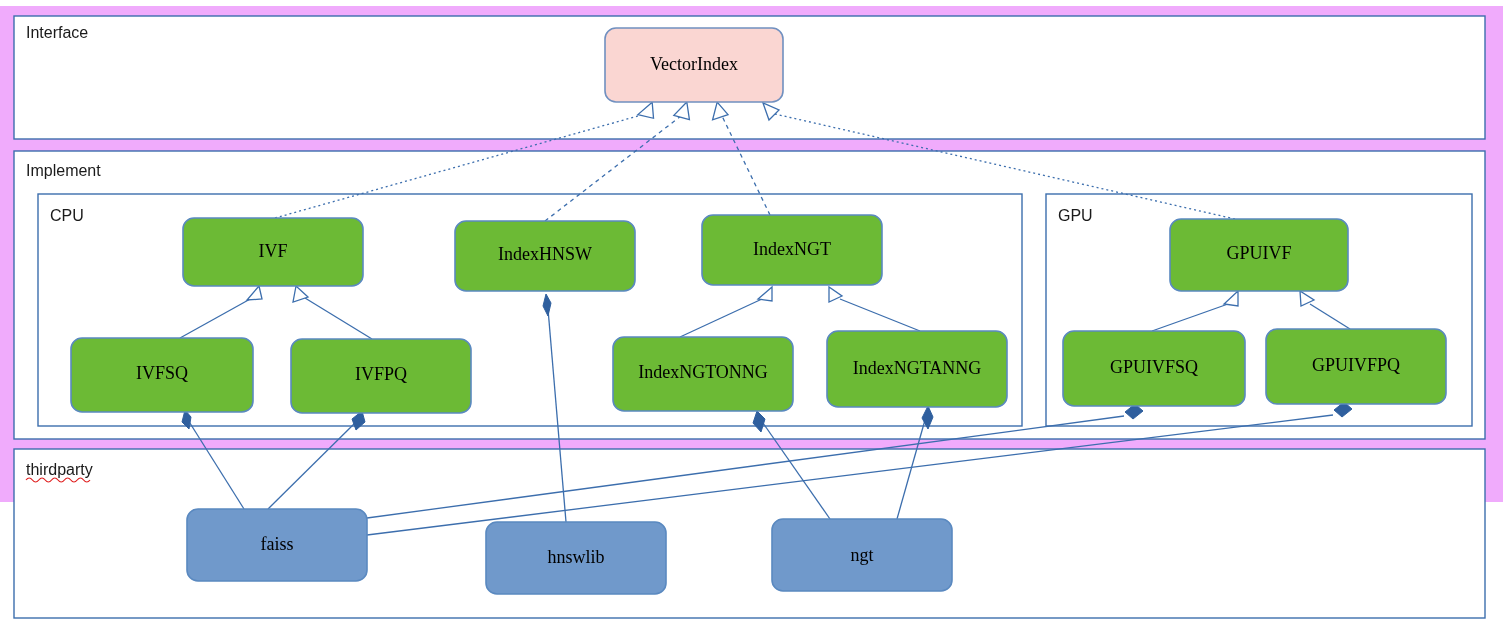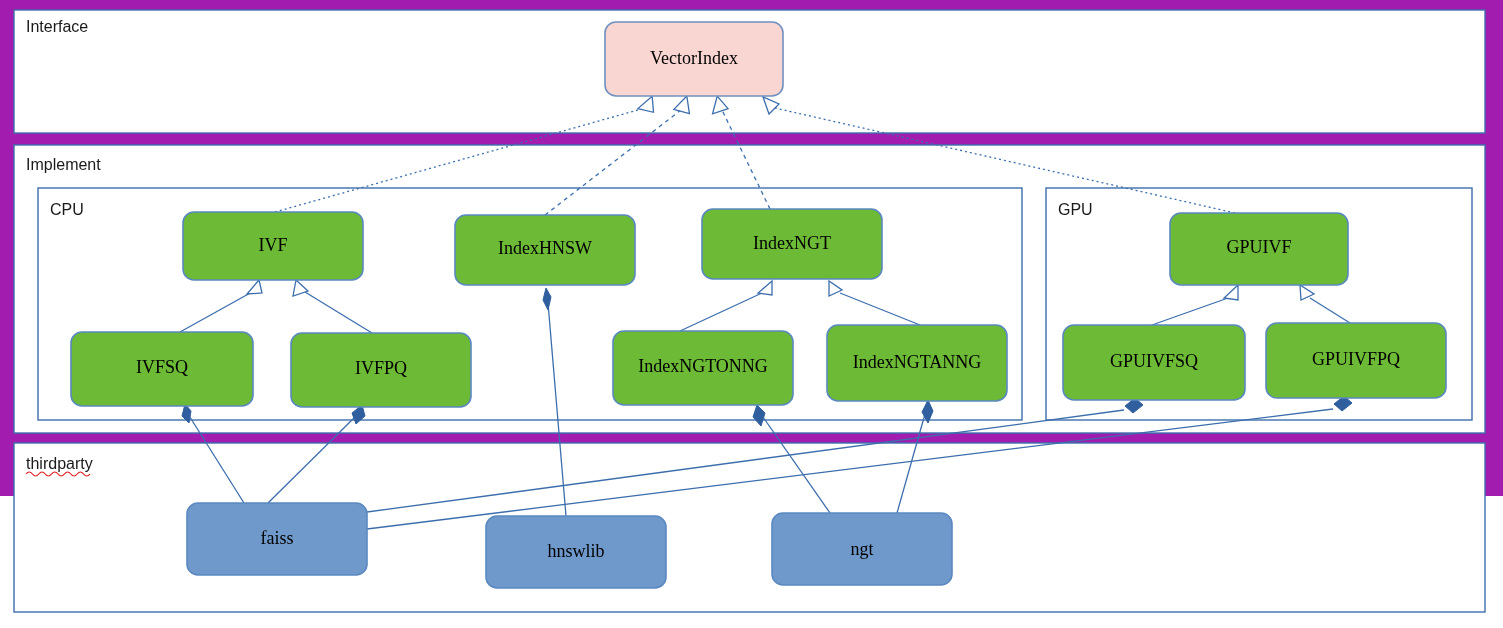--- a/index.html
+++ b/index.html
@@ -11,21 +11,22 @@
   body {
     font-family: "Liberation Sans", sans-serif;
     width: 1503px;
     height: 628px;
     overflow: hidden;
   }
   #diagram-root {
     position: relative;
     width: 1503px;
     height: 496px;
-    background: #a21caf;
+    background: #f0abfc;
+    margin-top: 6px;
   }
   svg#diagram-svg {
     display: block;
     width: 1503px;
     height: 628px;
   }
   .container-rect {
     fill: #ffffff;
     stroke: #3c6ead;
     stroke-width: 1.4;

